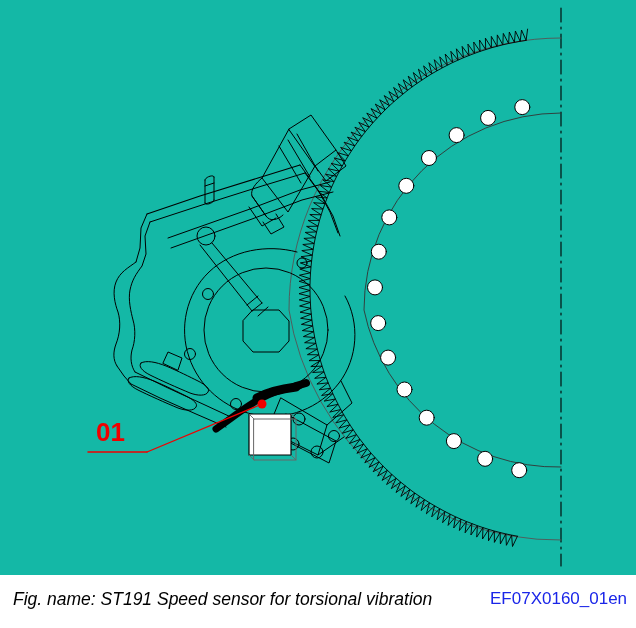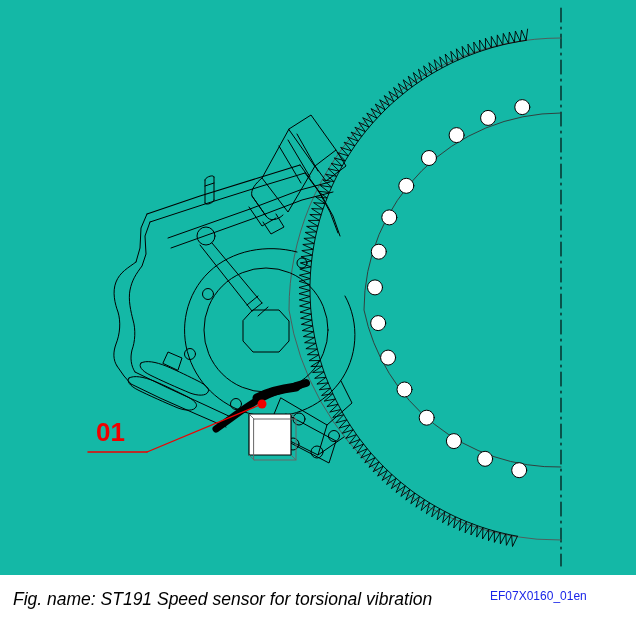--- a/index.html
+++ b/index.html
@@ -51,21 +51,21 @@
     letter-spacing: 0px;
   }
   #caption-figname {
     left: 13px;
     text-align: right;
   }
   #caption-code {
     left: 490px;
     color: #1a25e8;
     font-style: normal;
-    font-size: 12px;
+    font-size: 17px;
   }
   .callout-number {
     font-family: "Liberation Sans", sans-serif;
     font-size: 26px;
     font-weight: bold;
     fill: #f00000;
   }
 </style>
 </head>
 <body>

